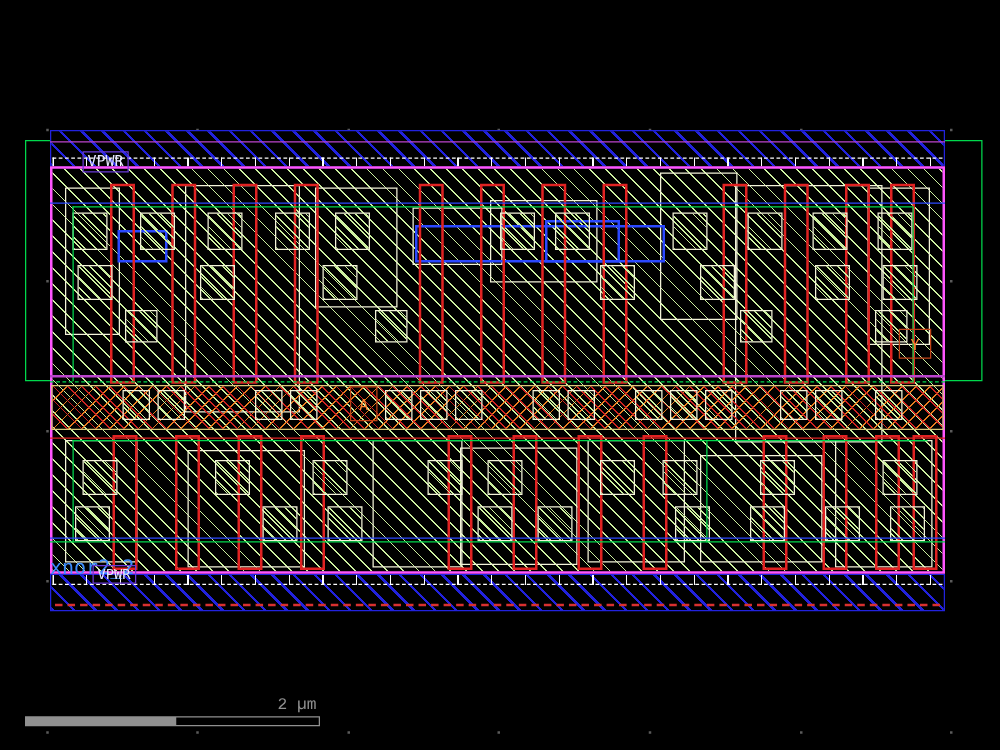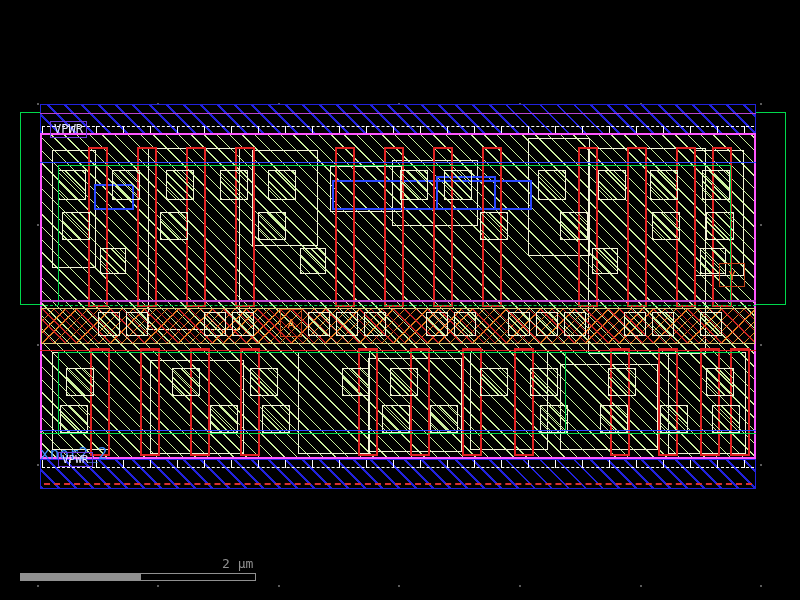--- a/index.html
+++ b/index.html
@@ -43,21 +43,21 @@
   .hl-green{background:var(--nwell_green);}
   .hl-purple{background:var(--inner_purple);}
   .hl-red{background:var(--poly_red);}
   .dash-white{border-top:1px dashed var(--dash_white);height:0;}
   .dash-green{border-top:1px dashed var(--nwell_green);height:0;}
   .dash-red{border-top:2px dashed var(--rail_red);height:0;}
   .ticks{background:repeating-linear-gradient(90deg, var(--dash_white) 0 1px, transparent 1px 27px);}
   .dot{width:2px;height:2px;background:var(--grid_dot);}
   
   .lblbox{border:1px solid var(--label_box);color:var(--label_text);
-    font-size:12px;line-height:15px;padding:0 3px;white-space:nowrap;}
+    font-size:12px;line-height:15px;padding:0 3px;white-space:nowrap;margin-left:16px;}
   .cellname{color:var(--cell_name_blue);font-size:16px;white-space:nowrap;}
   .pin{color:var(--pin_orange);font-size:12px;text-align:center;}
   .pinbox{border:1px solid var(--pin_box);}
   
   .scale-text{color:var(--scale_gray);font-size:13px;}
   .bar-fill{background:var(--scale_gray);}
   .bar-hollow{border:1px solid var(--scale_gray);background:transparent;}
 </style>
 </head>
 <body>
@@ -242,19 +242,19 @@
   <div class="abs lblbox" style="left:58px;top:452px;font-size:11px;line-height:13px;">
     <span>VPWR</span>
   </div>
   <div class="abs pin pinbox" style="left:280px;top:309px;width:22px;height:28px;line-height:28px;">
     <span>A</span>
   </div>
   <div class="abs pin pinbox" style="left:719px;top:263px;width:26px;height:24px;line-height:24px;">
     <span>Y</span>
   </div>
 
-  <div class="abs scale-text" style="left:222px;top:556px;">
+  <div class="abs scale-text" style="left:222px;top:556px;font-family:Liberation Mono, monospace;">
     <span>2 µm</span>
   </div>
   <div class="abs bar-fill" style="left:20px;top:573px;width:120px;height:8px;"></div>
   <div class="abs bar-hollow" style="left:140px;top:573px;width:116px;height:8px;"></div>
 
 </div>
 
 </body></html>

